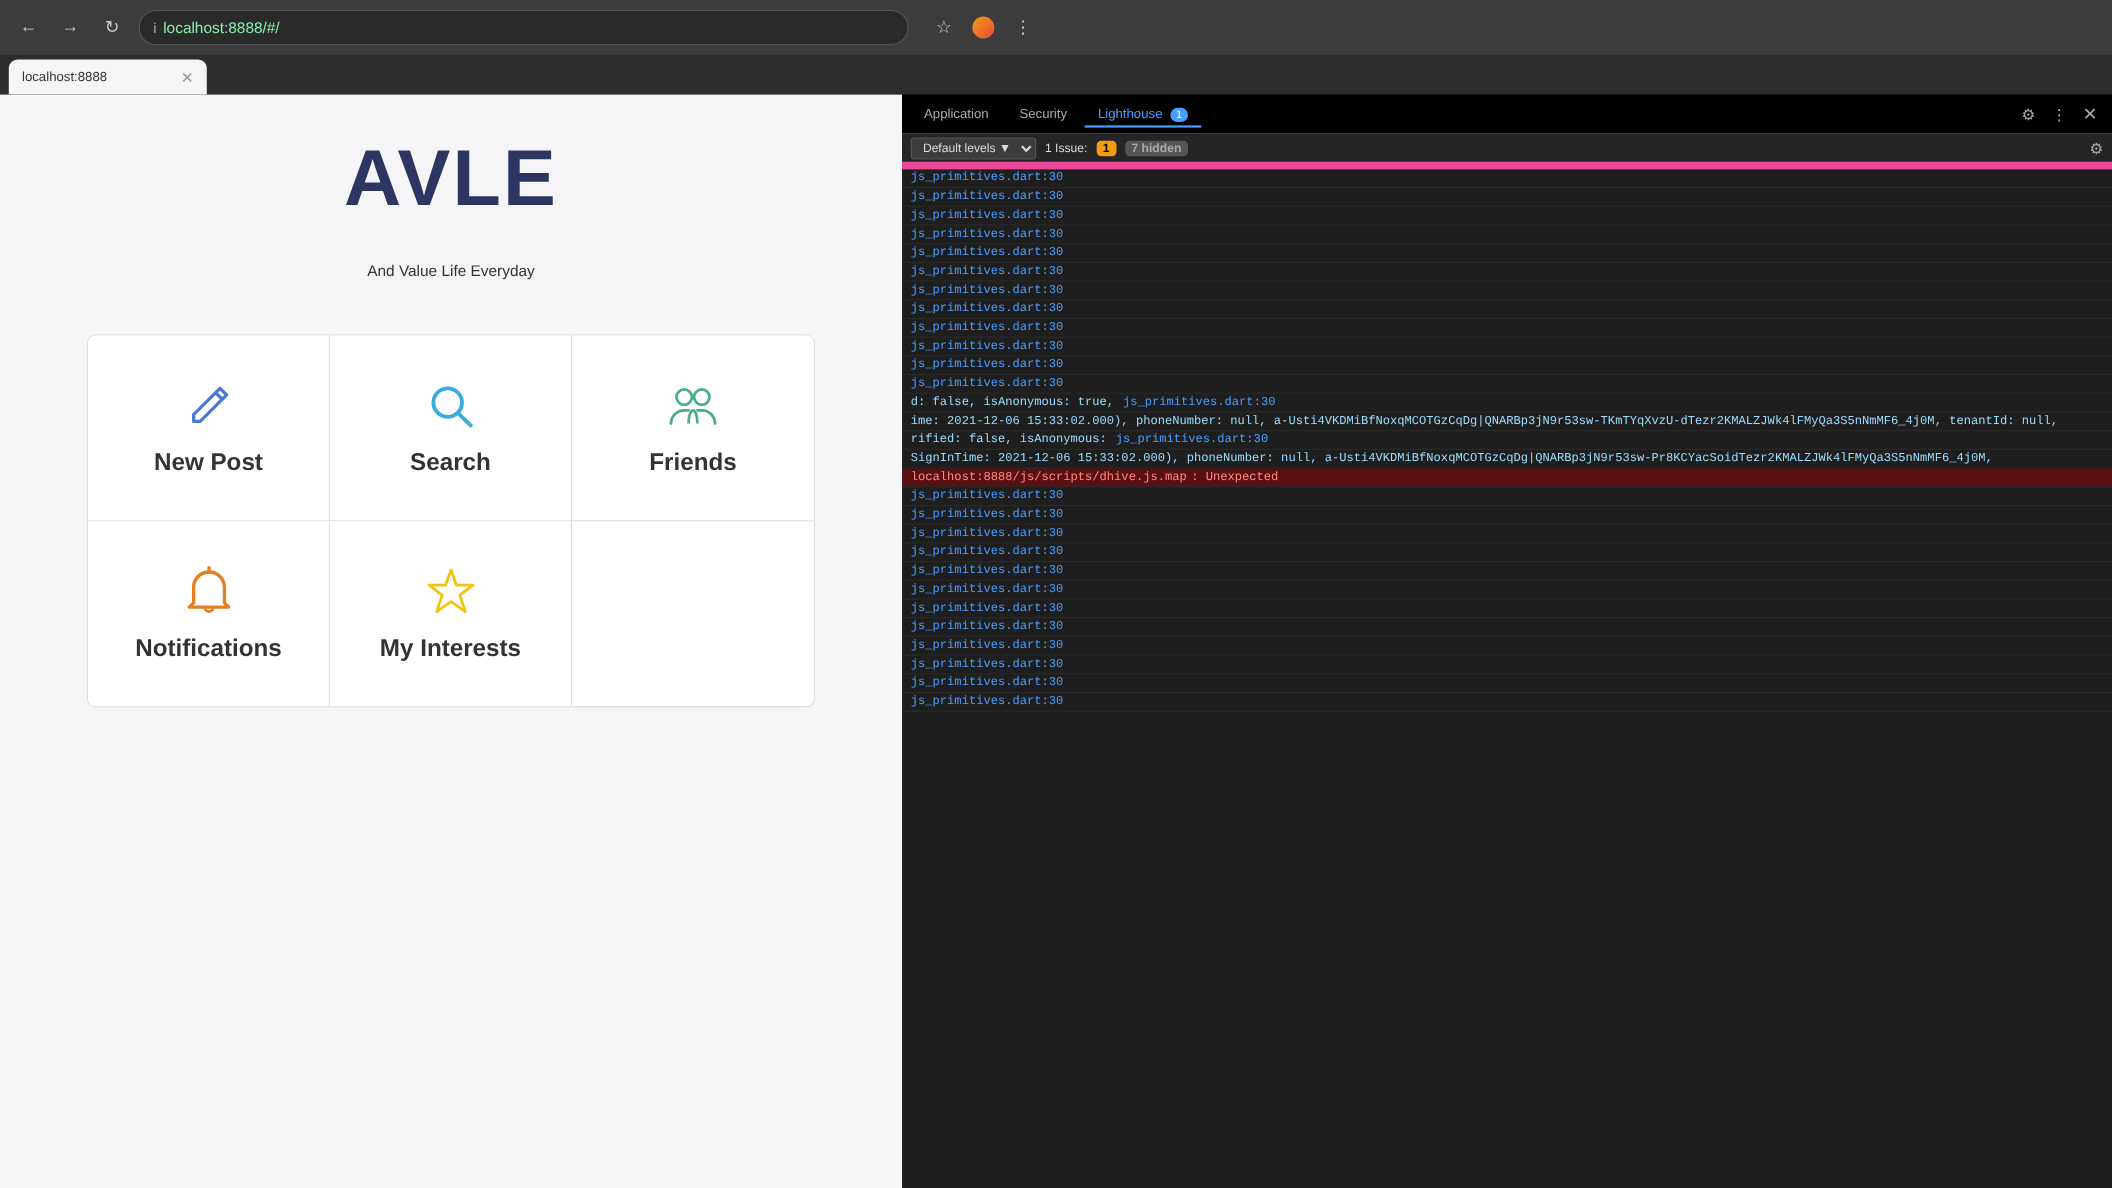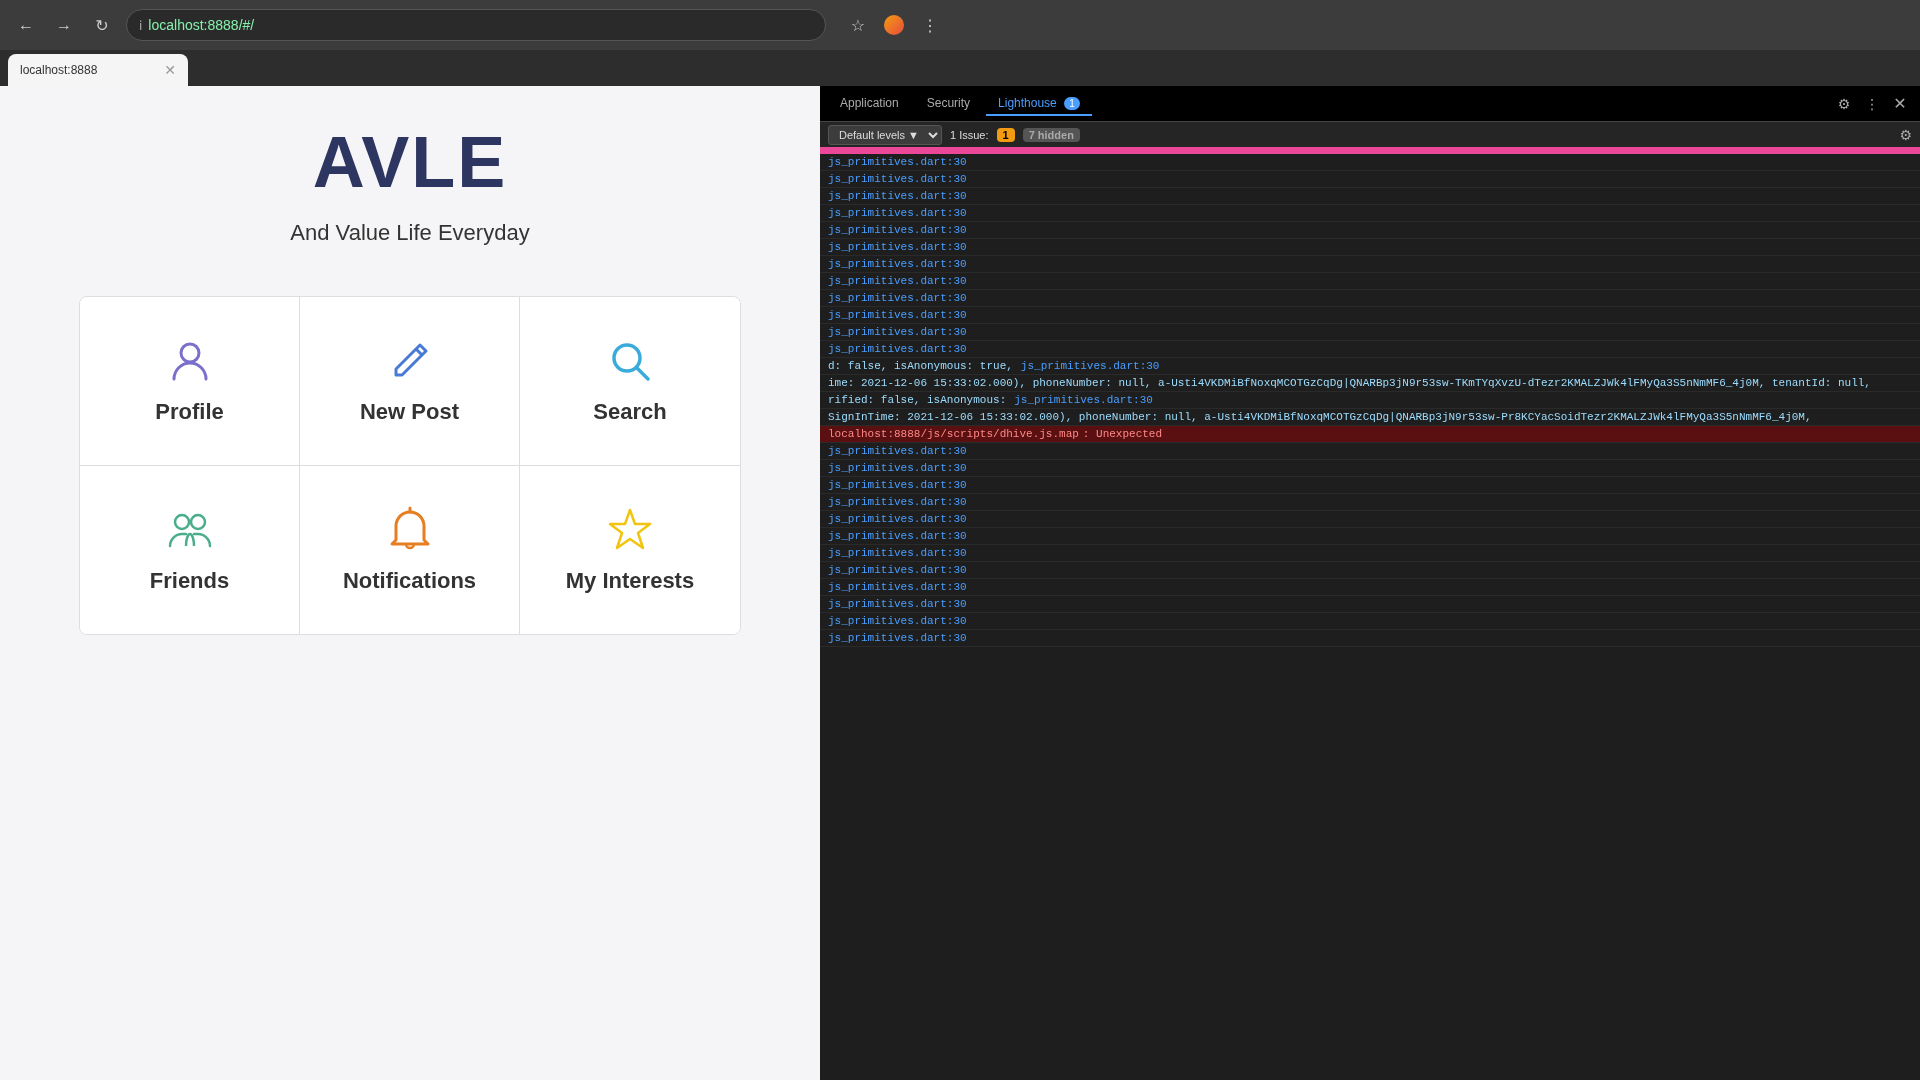--- a/index.html
+++ b/index.html
@@ -47,21 +47,21 @@
     .console-line { padding: 2px 8px; border-bottom: 1px solid #2a2a2a; color: #ddd; white-space: nowrap; overflow: hidden; text-overflow: ellipsis; display: flex; align-items: center; gap: 4px; }
     .console-line a { color: #4a9eff; text-decoration: none; cursor: pointer; }
     .console-obj { color: #9cdcfe; }
     .console-error-highlight { background: #5a1010; color: #ff8888; }
 
     
     .app-content { width: 100%; height: 100%; display: flex; flex-direction: column; align-items: center; padding: 40px 20px; }
 
     .app-logo-section { display: flex; flex-direction: column; align-items: center; margin-bottom: 50px; gap: 16px; }
     .app-logo-text { font-size: 72px; font-weight: 800; color: #2d3561; letter-spacing: 2px; line-height: 1; }
-    .app-tagline { font-size: 22px; color: #333; margin-top: 6px; }
+    .app-tagline { font-size: 14px; color: #333; margin-top: 24px; }
 
     .menu-grid { display: grid; grid-template-columns: repeat(3, 220px); gap: 0; border: 1px solid #ddd; border-radius: 8px; overflow: hidden; background: white; }
     .menu-item { display: flex; flex-direction: column; align-items: center; justify-content: center; padding: 40px 20px; cursor: pointer; border-right: 1px solid #ddd; border-bottom: 1px solid #ddd; background: white; transition: background 0.2s; }
     .menu-item:nth-child(3), .menu-item:nth-child(6) { border-right: none; }
     .menu-item:nth-child(4), .menu-item:nth-child(5), .menu-item:nth-child(6) { border-bottom: none; }
     .menu-label { font-size: 22px; font-weight: 600; color: #333; }
 
     .icon-profile { color: #7b6fcc; }
     .icon-newpost { color: #4a7bd4; }
     .icon-search { color: #3aacdb; }
@@ -111,27 +111,20 @@
     <div class="app-area">
       <div class="app-content">
 
         <div class="app-logo-section">
           <div class="app-logo-text">AVLE</div>
           <div class="app-tagline">And Value Life Everyday</div>
         </div>
 
         <div class="menu-grid">
 
-          <div class="menu-item">
-            <svg class="svg-icon icon-profile" viewBox="0 0 48 48" fill="none" xmlns="http://www.w3.org/2000/svg">
-              <circle cx="24" cy="16" r="9" stroke="#7b6fcc" stroke-width="3" fill="none"></circle>
-              <path d="M8 42c0-8.837 7.163-16 16-16s16 7.163 16 16" stroke="#7b6fcc" stroke-width="3" fill="none" stroke-linecap="round"></path>
-            </svg>
-            <span class="menu-label">Profile</span>
-          </div>
 
           <div class="menu-item">
             <svg class="svg-icon icon-newpost" viewBox="0 0 48 48" fill="none" xmlns="http://www.w3.org/2000/svg">
               <path d="M34 8l6 6L16 38H10v-6L34 8z" stroke="#4a7bd4" stroke-width="3" fill="none" stroke-linejoin="round"></path>
               <path d="M30 12l6 6" stroke="#4a7bd4" stroke-width="3"></path>
             </svg>
             <span class="menu-label">New Post</span>
           </div>
 
           <div class="menu-item">

